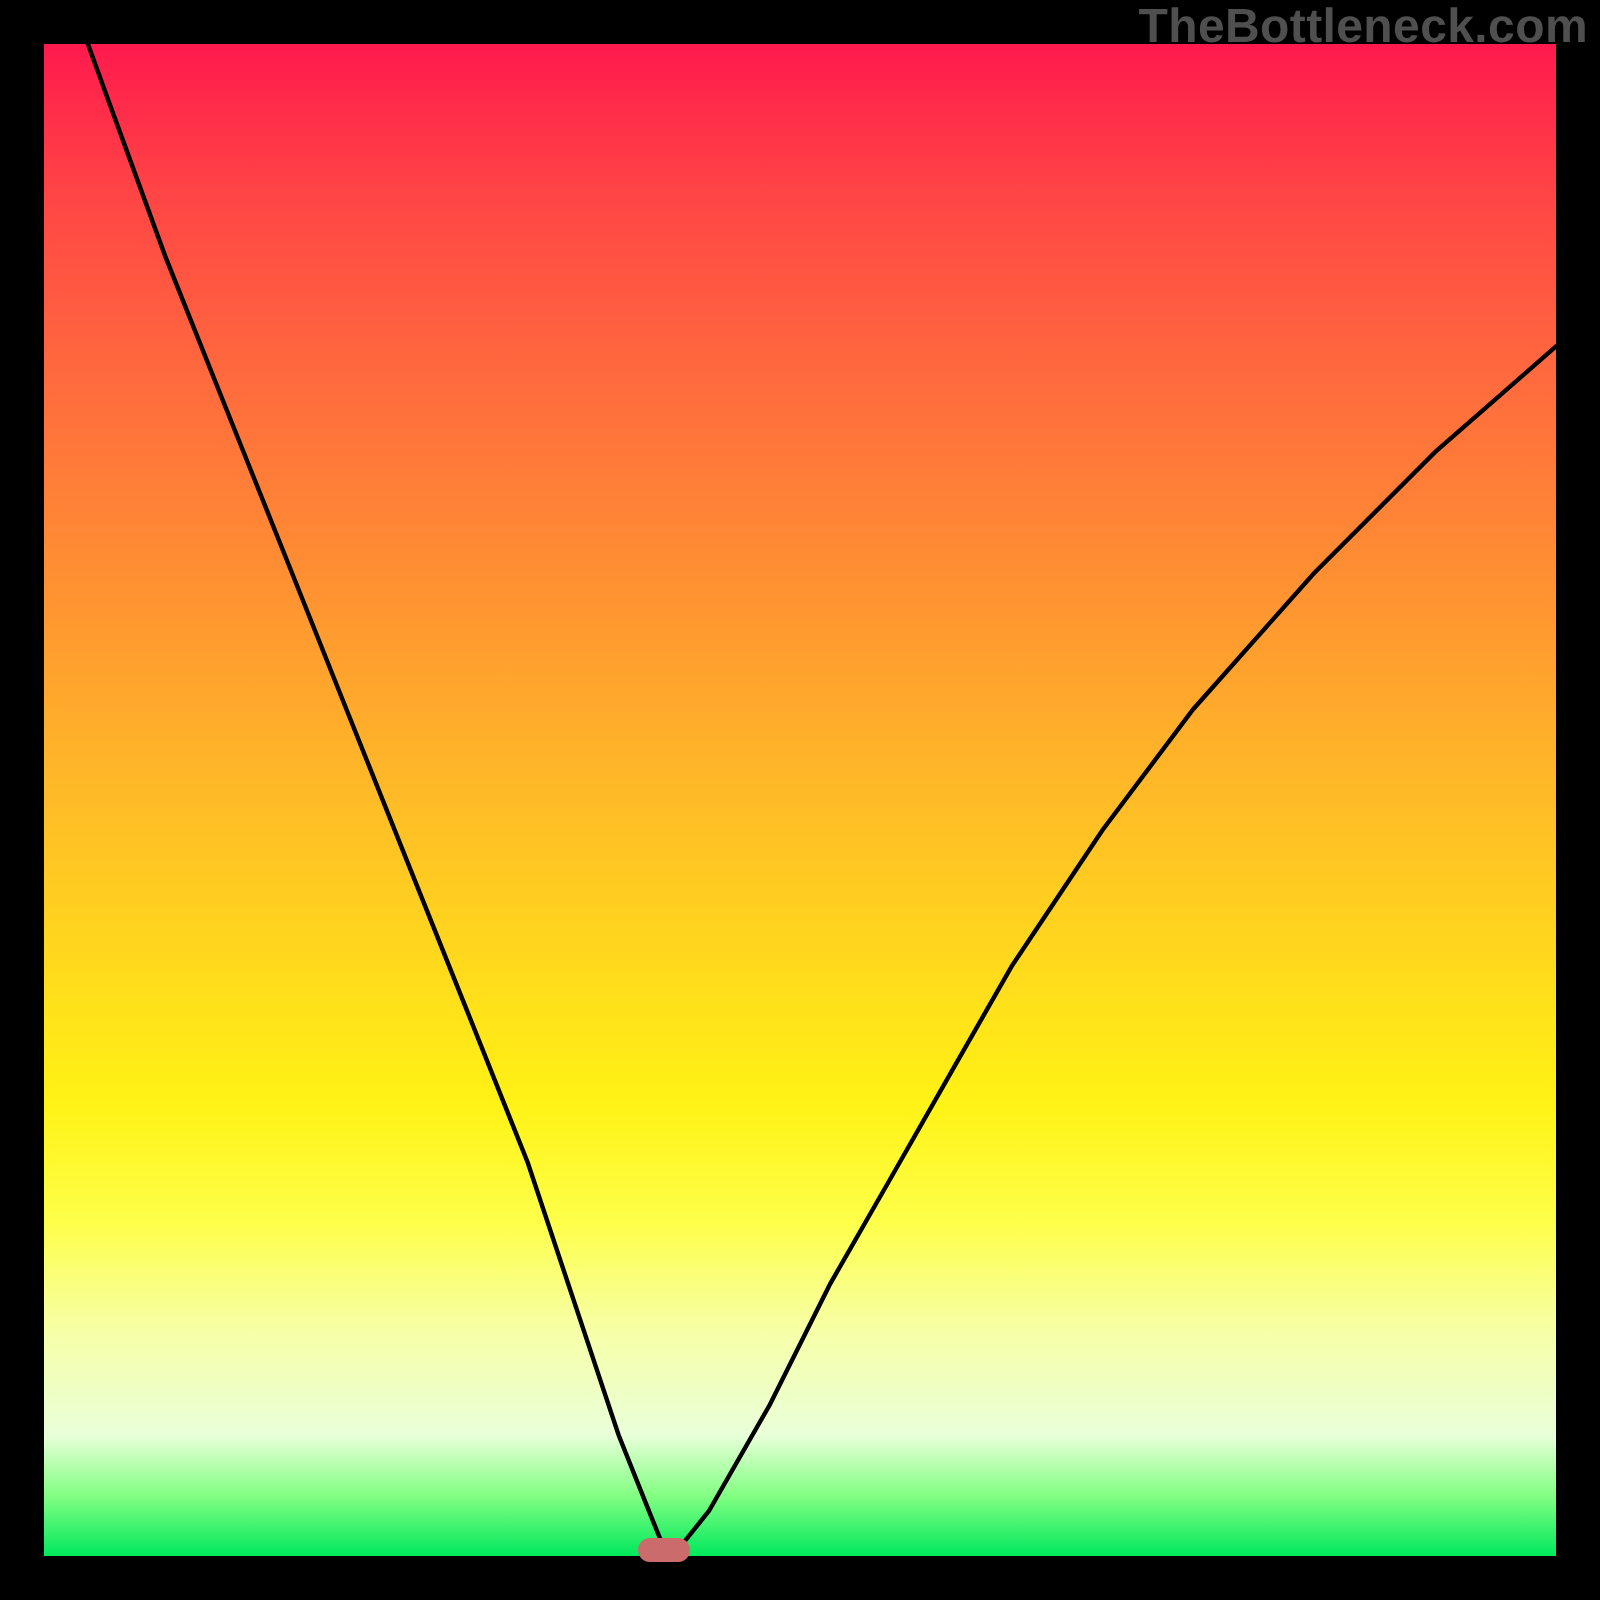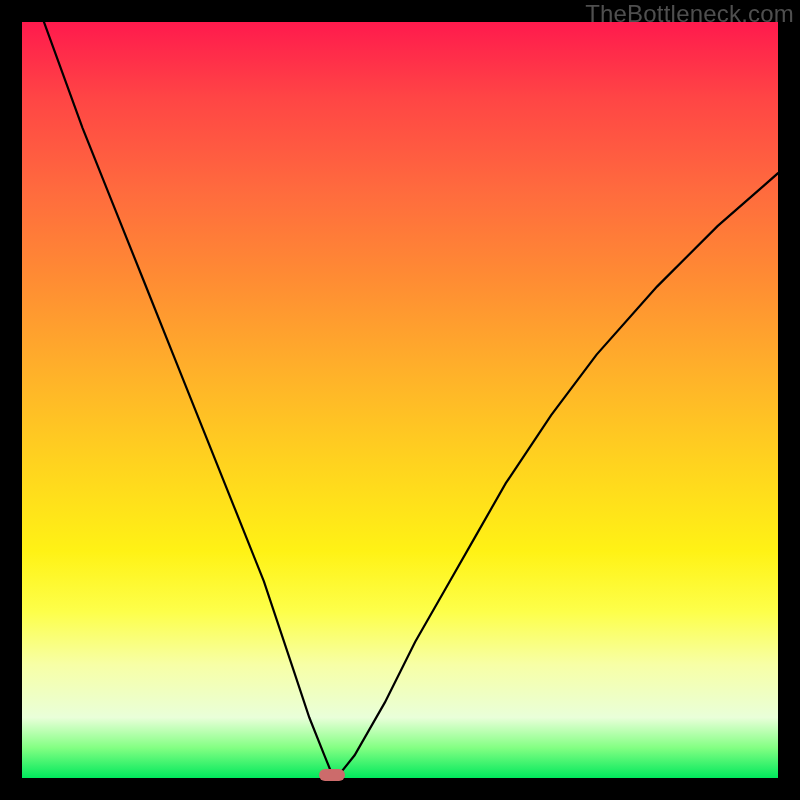--- a/index.html
+++ b/index.html
@@ -31,21 +31,21 @@
       #e9ffd9 92%,
       #83ff83 96%,
       #00e85c 100%
     );
   }
   .watermark {
     position: absolute;
     top: 0px;
     right: 6px;
     font-size: 24px;
-    font-weight: 400;
+    font-weight: 700;
     color: #4f4f4f;
     letter-spacing: 0.2px;
     font-family: Arial, Helvetica, sans-serif;
     text-align: right;
   }
   svg.curve {
     position: absolute;
     left: 0;
     top: 0;
     width: 756px;

